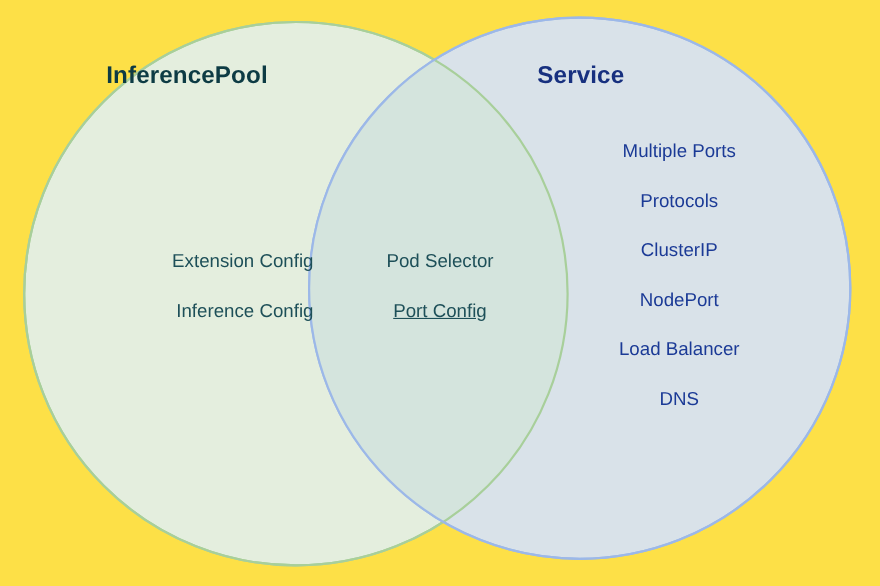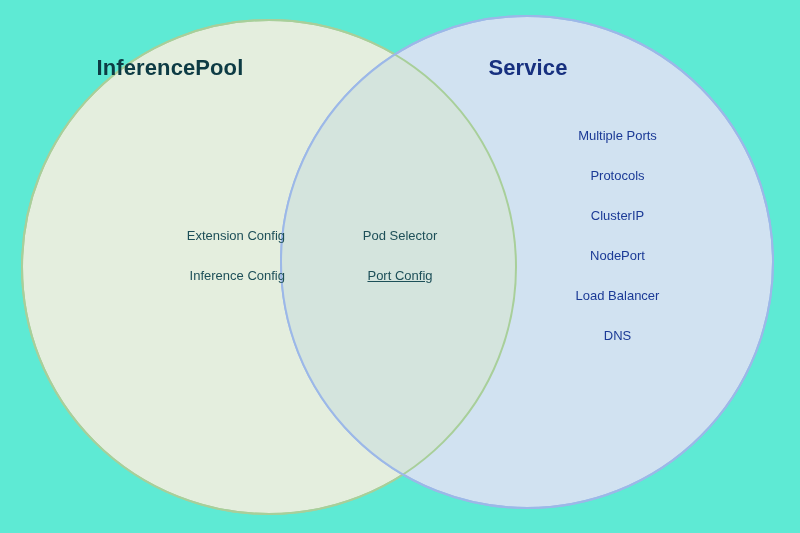--- a/index.html
+++ b/index.html
@@ -38,21 +38,21 @@
     align-items: center;
     text-align: center;
   }
   .set-title {
     font-size: 22px;
     font-weight: bold;
     letter-spacing: 0.1px;
     white-space: nowrap;
   }
   .item {
-    font-size: 13px;
+    font-size: 17px;
     font-weight: normal;
     white-space: nowrap;
   }
 
   
   #left-group {
     left: 55px;
     top: 55px;
     width: 230px;
   }
@@ -99,21 +99,21 @@
     display: flex;
     flex-direction: column;
     align-items: center;
   }
   #right-items .item { color: #1b3a96; margin-bottom: 25px; }
   #right-items .item:last-child { margin-bottom: 0; }
 </style>
 </head>
 <body>
 
-<div id="venn-canvas" style="background: #5eead4;">
+<div id="venn-canvas" style="background: #fde047;">
 
   <svg id="venn-svg" viewBox="0 0 800 533">
     <defs>
       <clipPath id="clip-left">
         <circle cx="269" cy="267" r="247"></circle>
       </clipPath>
     </defs>
 
     <circle id="circle-left" cx="269" cy="267" r="247" fill="#e4eede" stroke="#a8cf9a" stroke-width="2"></circle>
 

